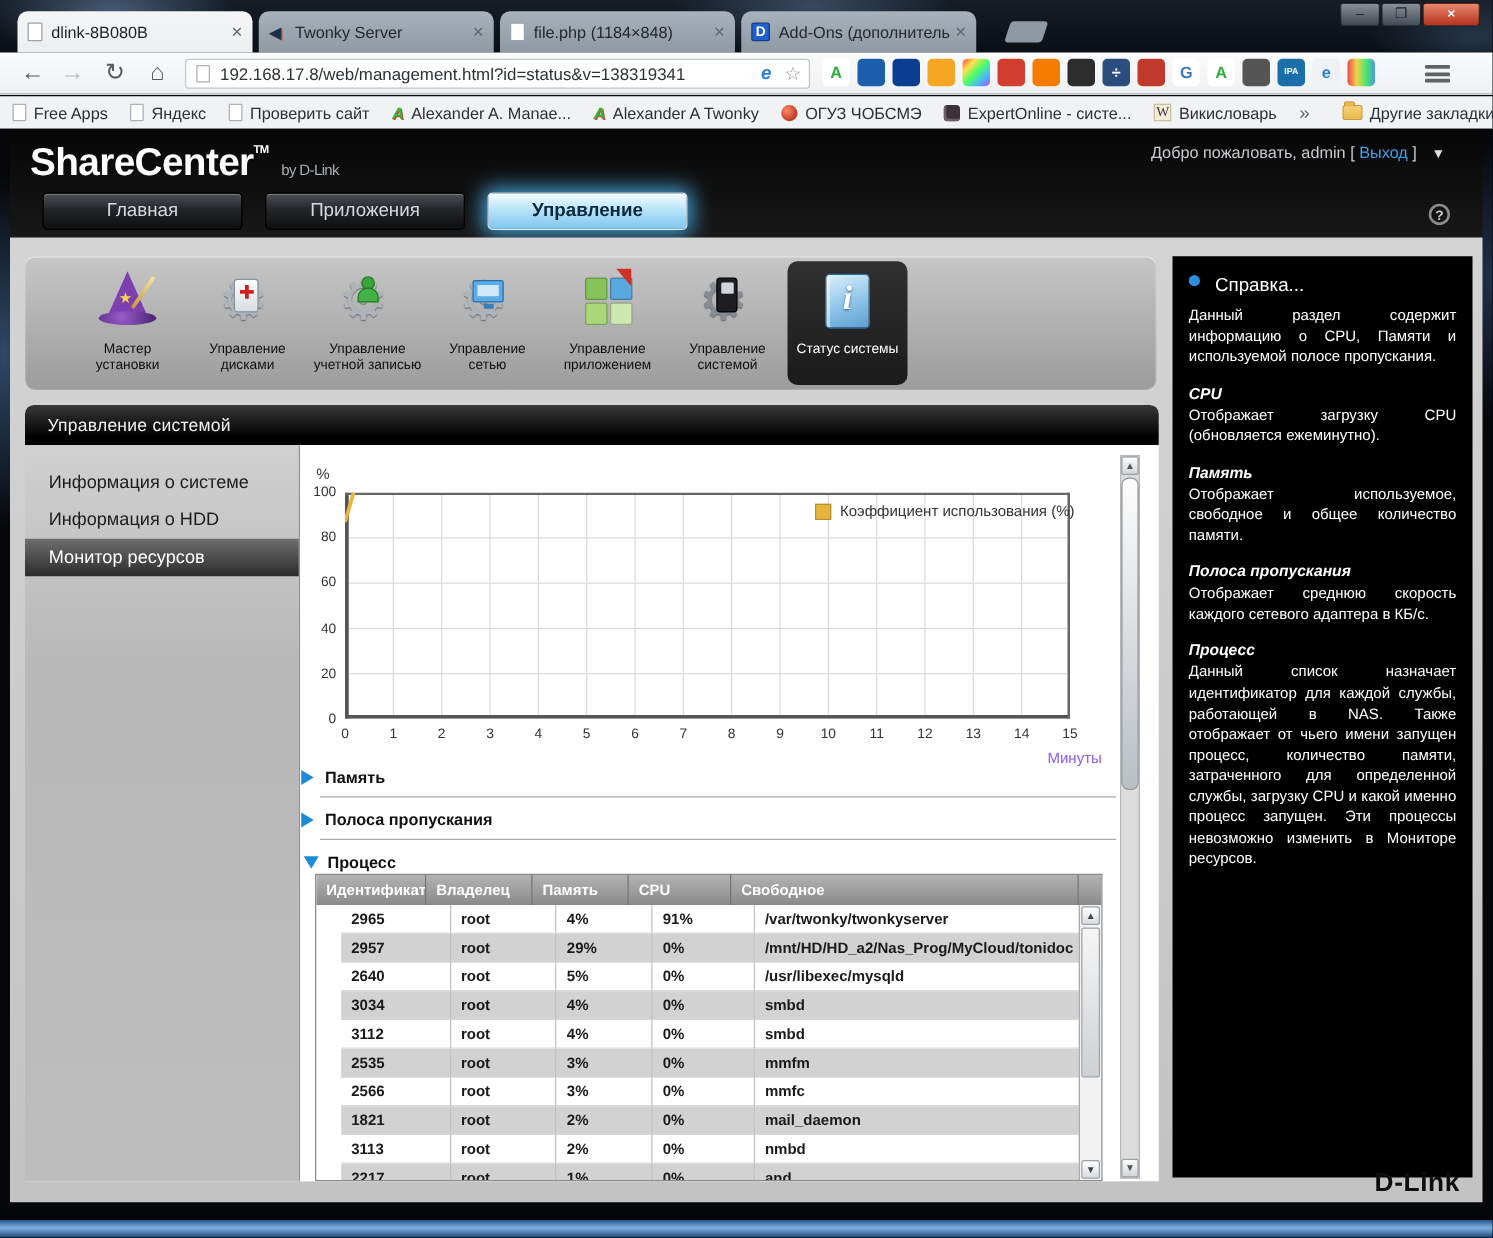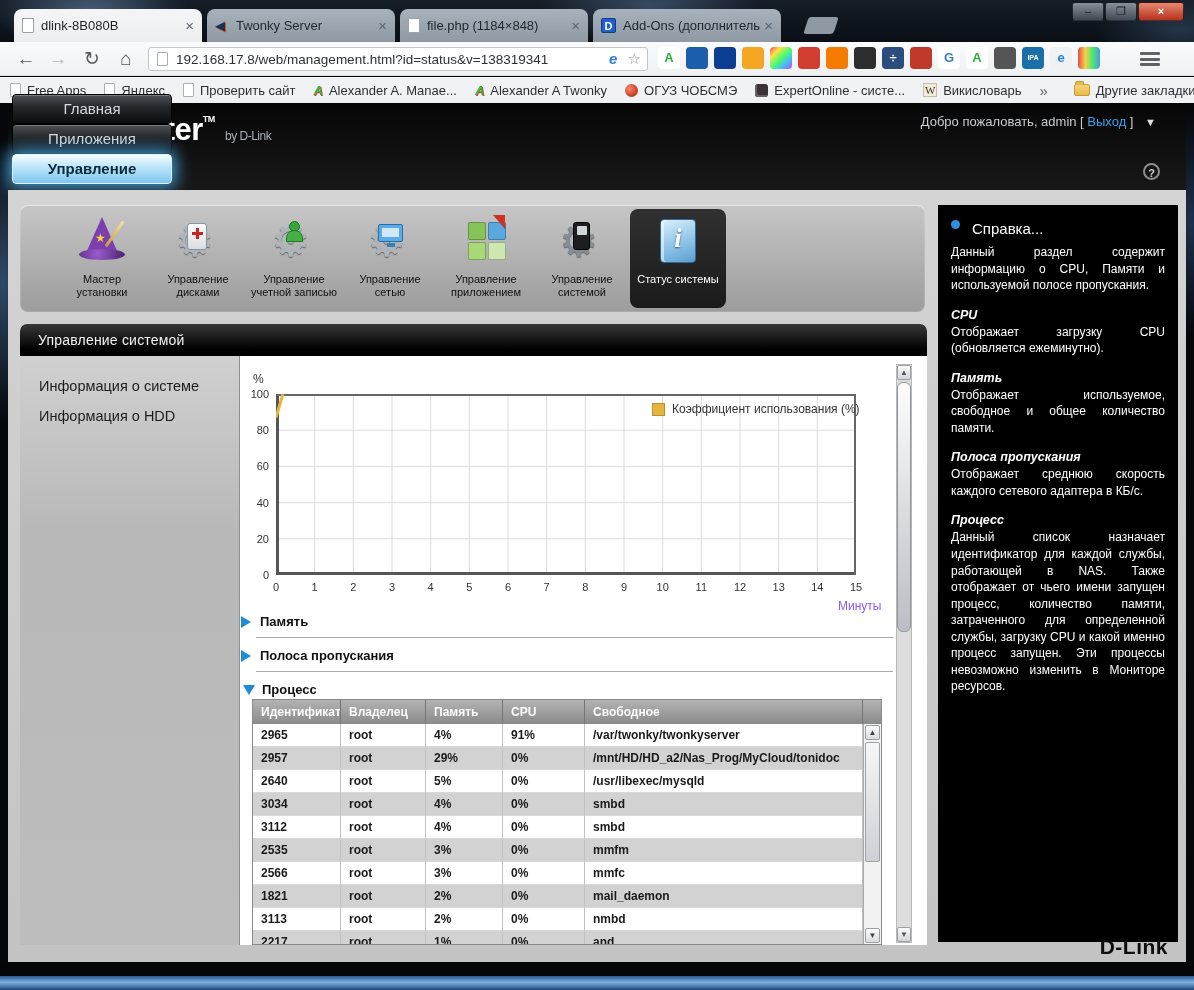--- a/index.html
+++ b/index.html
@@ -92,21 +92,21 @@
 
   .site-header { position:absolute; top:1px; left:8px; width:1178px; height:86px;
     background:linear-gradient(#060606,#181818); }
   .brand { position:absolute; left:16px; top:8px; color:#fff; font-size:31px;
     font-weight:600; letter-spacing:-0.5px; }
   .brand sup { font-size:9px; font-weight:bold; vertical-align:18px; }
   .byline { color:#a9b0b6; font-size:12px; font-weight:normal; margin-left:2px; }
   .welcome { position:absolute; right:30px; top:10px; font-size:13px; color:#c9ccd0; }
   .welcome .logout { color:#3da0e8; }
   .welcome .caret { color:#e0e0e0; font-size:11px; margin-left:8px; }
-  .mainnav { position:absolute; left:4px; bottom:6px; display:flex;flex-direction:column; }
+  .mainnav { position:absolute; left:26px; bottom:6px; display:flex; }
   .nav-tab { width:160px; height:30px; margin-right:18px; border-radius:4px;
     background:linear-gradient(#4c5054,#232629 45%,#0c0e10);
     border:1px solid #000; box-shadow:inset 0 1px 0 rgba(255,255,255,.25);
     color:#d6dade; font-size:15px; text-align:center; line-height:28px; }
   .nav-tab.active { background:linear-gradient(#f5fcff,#b9e4f9 45%,#7fc6ee);
     border:1px solid #d9f2ff; color:#0d2a3a; font-weight:bold;
     box-shadow:0 0 16px 4px rgba(80,190,255,.8); }
   .help-q { position:absolute; right:26px; bottom:10px; width:17px; height:17px;
     border:2px solid #8e8e8e; border-radius:50%; color:#d0d0d0; font-size:11px;
     font-weight:bold; text-align:center; line-height:16px; }
@@ -215,21 +215,21 @@
   .tri-down { width:0; height:0; border-top:10px solid #1d8bd8;
     border-left:6px solid transparent; border-right:6px solid transparent; margin:0 7px 0 2px; }
   .sec-label { font-size:13px; font-weight:bold; color:#111; }
   .sec-div { border-top:1px solid #aaa; margin:2px 0 4px 15px; }
 
   .ptable { position:absolute; left:11px; top:343px; width:630px; height:246px;
     border:1px solid #8a8a8a; overflow:hidden; background:#fff;font-weight:bold; }
   .thead { display:flex; height:24px; background:linear-gradient(#b3b3b3,#8a8a8a); }
   .th { font-size:12px; color:#fdfdfd; line-height:24px; padding-left:8px;
     border-right:1px solid #757575; overflow:hidden; white-space:nowrap; }
-  .trow { display:flex; height:23px; }
+  .trow { display:flex; height:23px;margin-left:20px; }
   .trow.odd { background:#d2d2d2; }
   .td { font-size:12px; color:#1a1a1a; line-height:23px; padding-left:8px;
     border-right:1px solid #c2c2c2; border-bottom:1px solid #d8d8d8;
     overflow:hidden; white-space:nowrap; }
   .c0{width:88px;} .c1{width:85px;} .c2{width:77px;} .c3{width:82px;} .c4{width:278px;}
   .tscroll { position:absolute; right:0; top:24px; bottom:0; width:18px;
     background:#f2f2f2; border-left:1px solid #aaa; }
   .sbtn { position:absolute; left:1px; width:15px; height:15px; border:1px solid #98a0a8;
     border-radius:2px; background:linear-gradient(#fefefe,#d8dce0); color:#444;
     font-size:8px; text-align:center; line-height:14px; }
@@ -477,20 +477,21 @@
               <p>Данный список назначает идентификатор для каждой службы, работающей в NAS. Также отображает от чьего имени запущен процесс, количество памяти, затраченного для определенной службы, загрузку CPU и какой именно процесс запущен. Эти процессы невозможно изменить в Мониторе ресурсов.</p>
             </div>
           </div>
       </div>
 
       <div class="mainpanel">
         <div class="ptitle">Управление системой</div>
         <div class="smenu">
             <div class="smenu-item">Информация о системе</div>
             <div class="smenu-item">Информация о HDD</div>
+            <div class="smenu-item active">Монитор ресурсов</div>
           </div>
 
         <div class="content">
           <div class="chart">
             <div class="ylab">%</div>
             <svg width="580" height="181">
                 <line x1="38.666666666666664" y1="2" x2="38.666666666666664" y2="179" stroke="#dddddd" stroke-width="1"></line>
                 <line x1="77.33333333333333" y1="2" x2="77.33333333333333" y2="179" stroke="#dddddd" stroke-width="1"></line>
                 <line x1="116" y1="2" x2="116" y2="179" stroke="#dddddd" stroke-width="1"></line>
                 <line x1="154.66666666666666" y1="2" x2="154.66666666666666" y2="179" stroke="#dddddd" stroke-width="1"></line>

